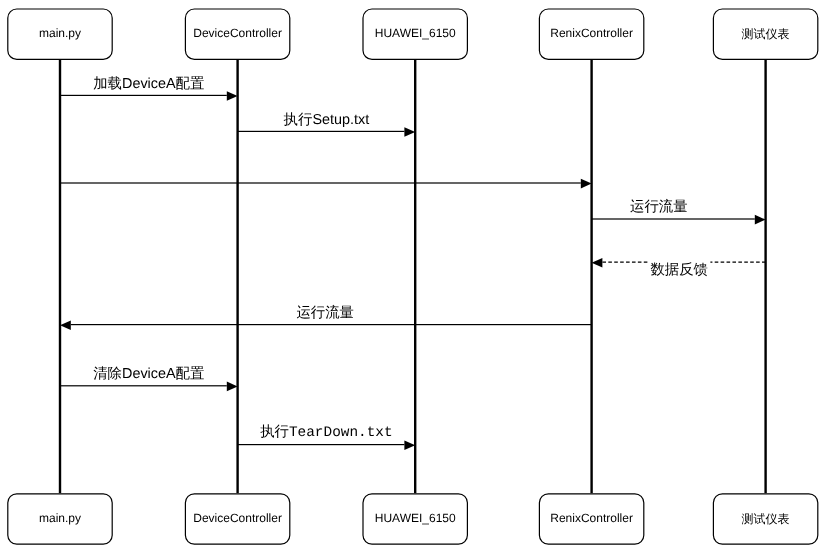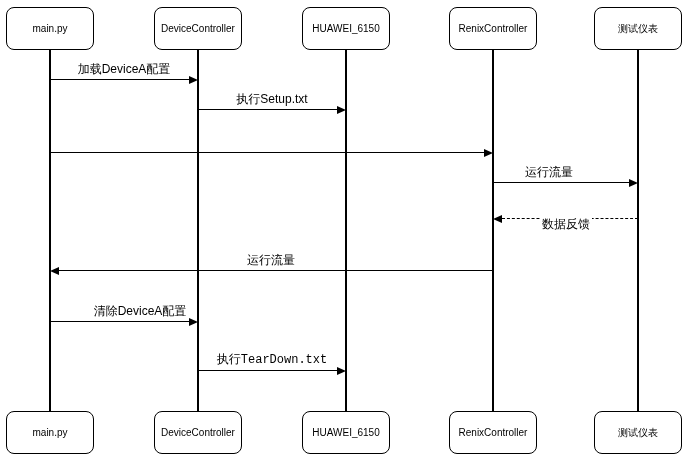--- a/index.html
+++ b/index.html
@@ -131,21 +131,21 @@
   <div class="arrowhead right" style="left:629px;top:178.5px;"></div>
 
   <div class="msg-label" style="left:566px;top:200px;margin-top:16px;">数据反馈</div>
   <div class="msg-line dashed" style="left:502px;top:218px;width:136px;"></div>
   <div class="arrowhead left" style="left:493px;top:214.5px;"></div>
 
   <div class="msg-label" style="left:271px;top:252px;">运行流量</div>
   <div class="msg-line" style="left:59px;top:270px;width:434px;"></div>
   <div class="arrowhead left" style="left:50px;top:266.5px;"></div>
 
-  <div class="msg-label" style="left:124px;top:303px;margin-left:16px;">清除DeviceA配置</div>
+  <div class="msg-label" style="left:124px;top:303px;">清除DeviceA配置</div>
   <div class="msg-line" style="left:50px;top:321px;width:139px;"></div>
   <div class="arrowhead right" style="left:189px;top:317.5px;"></div>
 
   <div class="msg-label" style="left:272px;top:351px;font-family:Liberation Mono, monospace;">执行TearDown.txt</div>
   <div class="msg-line" style="left:198px;top:370px;width:139px;"></div>
   <div class="arrowhead right" style="left:337px;top:366.5px;"></div>
 
 </div>
 
 </body></html>

